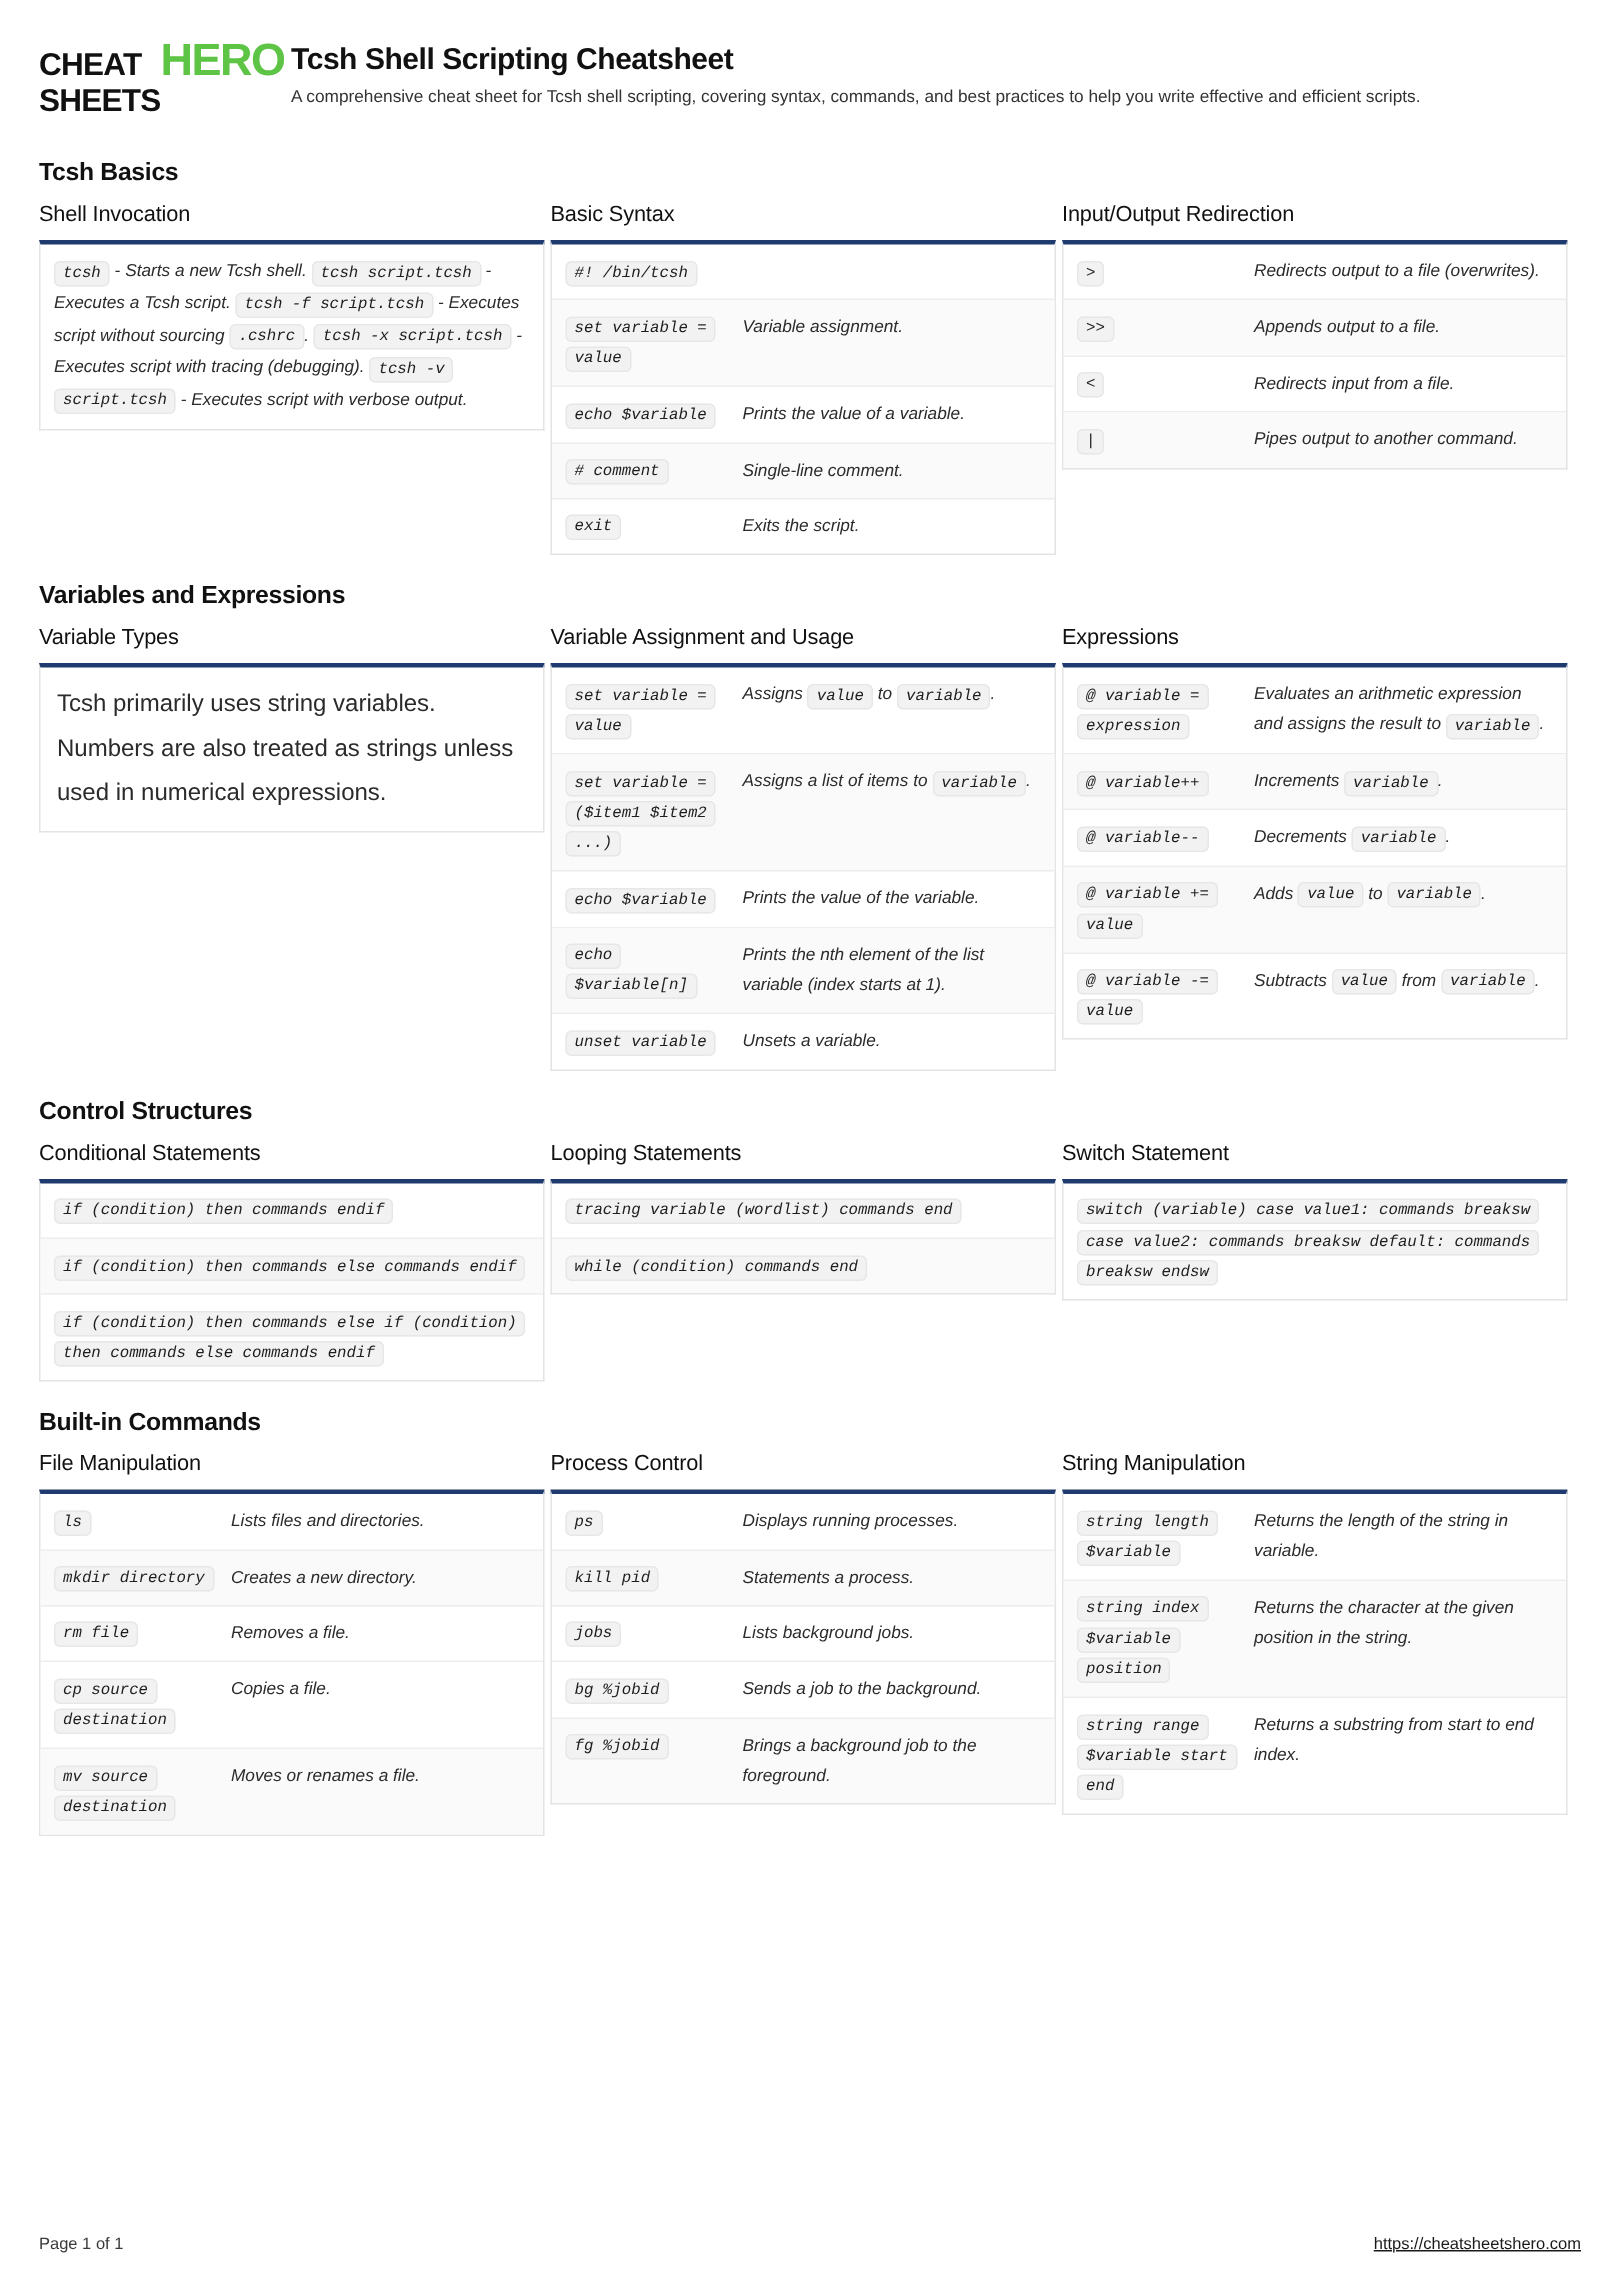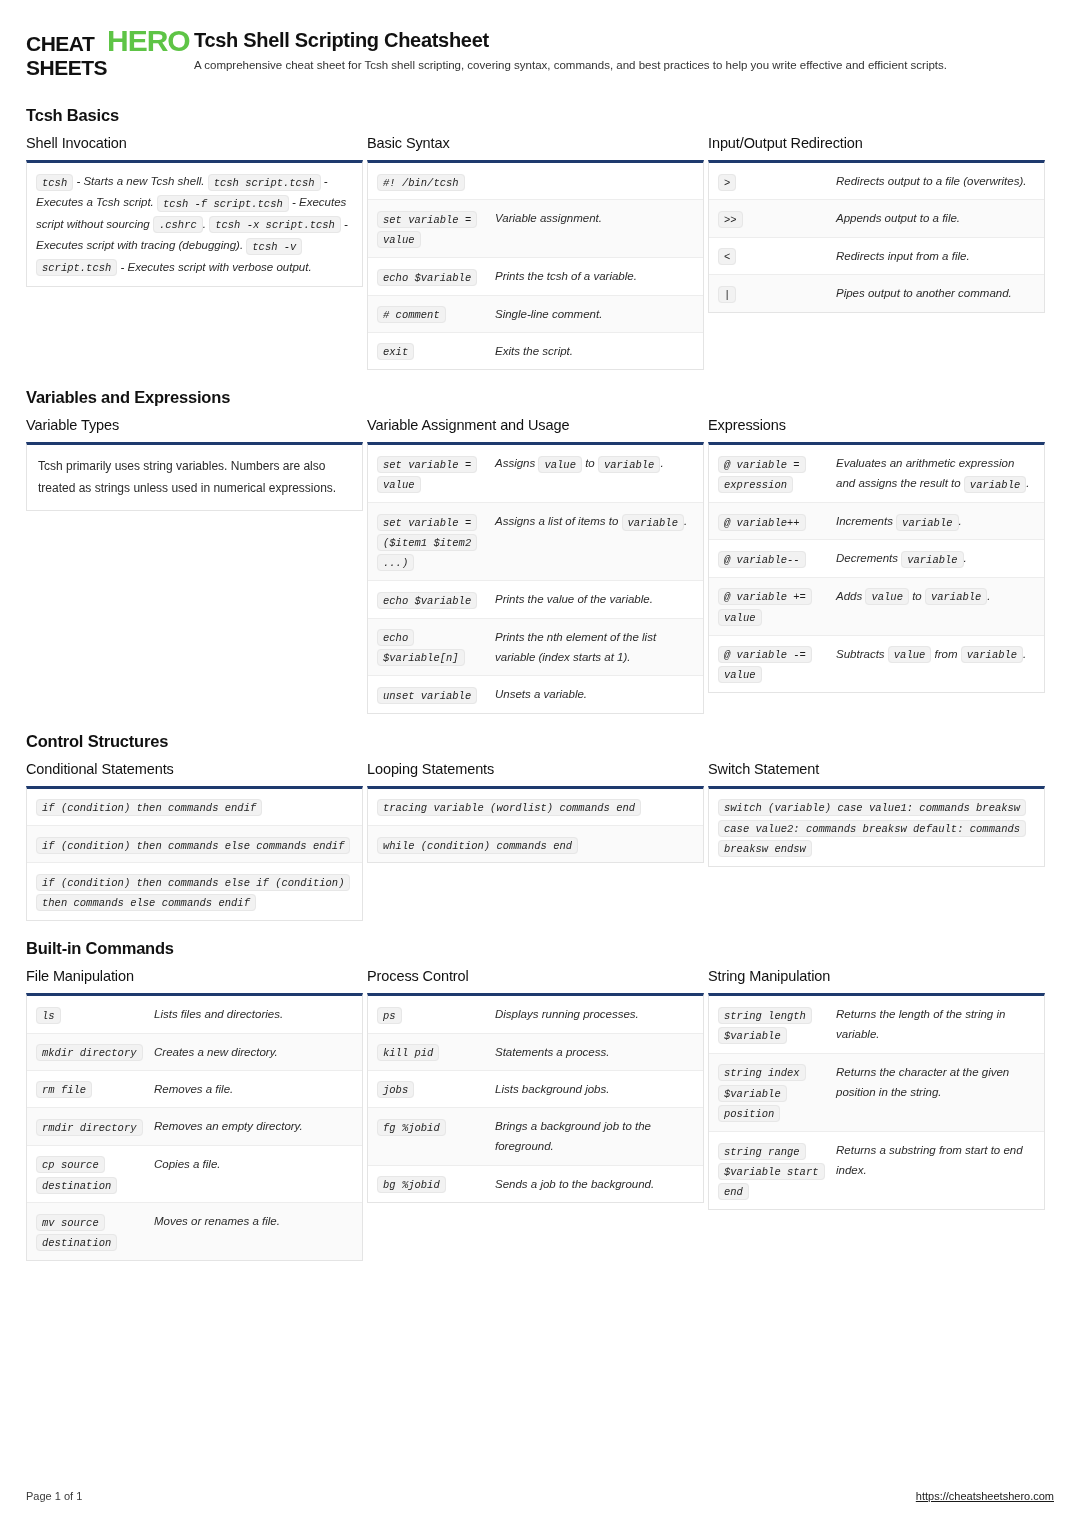--- a/index.html
+++ b/index.html
@@ -131,21 +131,21 @@
     border-radius: 4px;
     padding: 1.5px 5px;
     color: #1d1d1d;
     white-space: normal;
     box-decoration-break: clone;
     -webkit-box-decoration-break: clone;
   }
 
   .plain-note {
     padding: 10px 11px;
-    font-size: 12px;
+    font-size: 16px;
     line-height: 1.85;
     color: #2b2b2b;
   }
 
   
   .footer {
     position: absolute;
     left: 26px;
     right: 26px;
     bottom: 24px;
@@ -195,21 +195,21 @@
           <div class="card">
             <div class="row">
               <div class="term"><code>#! /bin/tcsh</code></div>
             </div>
             <div class="row alt">
               <div class="term"><code>set variable = value</code></div>
               <div class="desc">Variable assignment.</div>
             </div>
             <div class="row">
               <div class="term"><code>echo $variable</code></div>
-              <div class="desc">Prints the tcsh of a variable.</div>
+              <div class="desc">Prints the value of a variable.</div>
             </div>
             <div class="row alt">
               <div class="term"><code># comment</code></div>
               <div class="desc">Single-line comment.</div>
             </div>
             <div class="row">
               <div class="term"><code>exit</code></div>
               <div class="desc">Exits the script.</div>
             </div>
           </div>
@@ -329,24 +329,20 @@
               <div class="desc">Lists files and directories.</div>
             </div>
             <div class="row alt">
               <div class="term"><code>mkdir directory</code></div>
               <div class="desc">Creates a new directory.</div>
             </div>
             <div class="row">
               <div class="term"><code>rm file</code></div>
               <div class="desc">Removes a file.</div>
             </div>
-            <div class="row alt">
-              <div class="term"><code>rmdir directory</code></div>
-              <div class="desc">Removes an empty directory.</div>
-            </div>
             <div class="row">
               <div class="term"><code>cp source destination</code></div>
               <div class="desc">Copies a file.</div>
             </div>
             <div class="row alt">
               <div class="term"><code>mv source destination</code></div>
               <div class="desc">Moves or renames a file.</div>
             </div>
           </div>
         </div>
@@ -358,27 +354,27 @@
               <div class="desc">Displays running processes.</div>
             </div>
             <div class="row alt">
               <div class="term"><code>kill pid</code></div>
               <div class="desc">Statements a process.</div>
             </div>
             <div class="row">
               <div class="term"><code>jobs</code></div>
               <div class="desc">Lists background jobs.</div>
             </div>
+            <div class="row">
+              <div class="term"><code>bg %jobid</code></div>
+              <div class="desc">Sends a job to the background.</div>
+            </div>
             <div class="row alt">
               <div class="term"><code>fg %jobid</code></div>
               <div class="desc">Brings a background job to the foreground.</div>
-            </div>
-            <div class="row">
-              <div class="term"><code>bg %jobid</code></div>
-              <div class="desc">Sends a job to the background.</div>
             </div>
           </div>
         </div>
         <div>
           <div class="card-title">String Manipulation</div>
           <div class="card">
             <div class="row">
               <div class="term"><code>string length $variable</code></div>
               <div class="desc">Returns the length of the string in variable.</div>
             </div>

